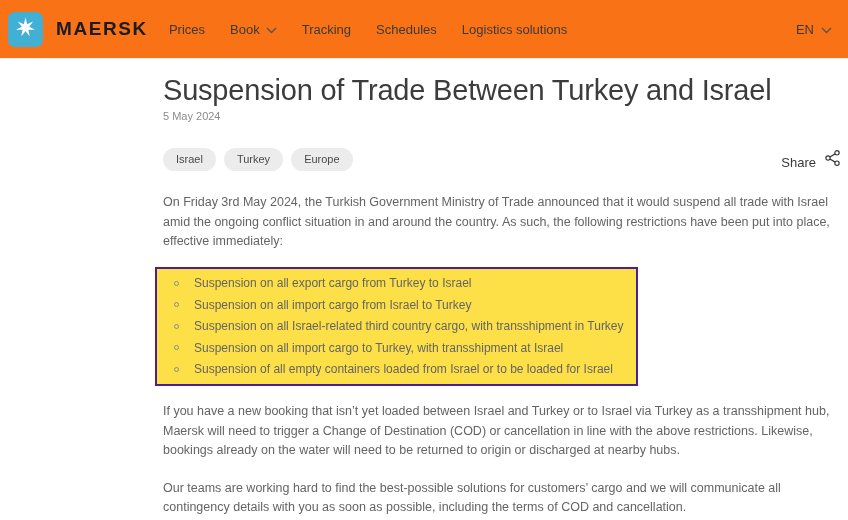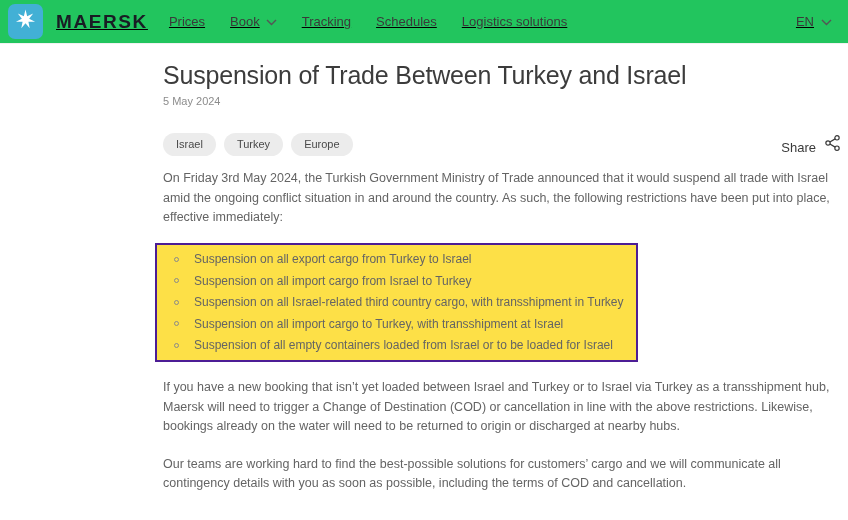--- a/index.html
+++ b/index.html
@@ -5,25 +5,24 @@
   * { margin: 0; padding: 0; box-sizing: border-box; }
   html, body {
     width: 848px; height: 520px;
     background: #ffffff;
     font-family: "Liberation Sans", "DejaVu Sans", sans-serif;
     overflow: hidden;
   }
   
   .header {
     display: flex; align-items: center;
-    height: 44px;
+    height: 59px;
     padding: 0 16px 0 8px;
     border-bottom: 1px solid #f1f1f1;
-    background: #22c55e;
-    text-decoration: underline;
+    background: #f97316;
   }
   .logo-box {
     width: 35px; height: 35px;
     border-radius: 7px;
     background: #42b0d5;
     display: flex; align-items: center; justify-content: center;
     flex: 0 0 auto;
     cursor: pointer;
   }
   .wordmark {
@@ -52,21 +51,21 @@
     display: flex; align-items: flex-start; gap: 7px;
     font-size: 13px; color: #3a3a3a;
     cursor: pointer;
   }
   .chev { display: block; }
   
   .article {
     padding: 14px 8px 0 163px;
   }
   .article-title {
-    font-size: 25px;
+    font-size: 29px;
     font-weight: 300;
     line-height: 34px;
     color: #3c3c3c;
     letter-spacing: -0.2px;
   }
   .article-date {
     margin-top: 3px;
     font-size: 11px;
     color: #8c8c8c;
   }
@@ -87,21 +86,21 @@
     border: none;
   }
   .share-group {
     margin-left: auto;
     display: flex; align-items: flex-end; gap: 9px;
     cursor: pointer;
   }
   .share-label { font-size: 13px; color: #3a3a3a; }
   .body-text {
     width: 677px;
-    margin-top: 13px;
+    margin-top: 22px;
     font-size: 12.5px;
     line-height: 19.5px;
     color: #646464;
   }
   .para2 { margin-top: 16px; }
   .para3 { margin-top: 18px; }
   
   .highlight-box {
     display: inline-block;
     margin-top: 15px;

